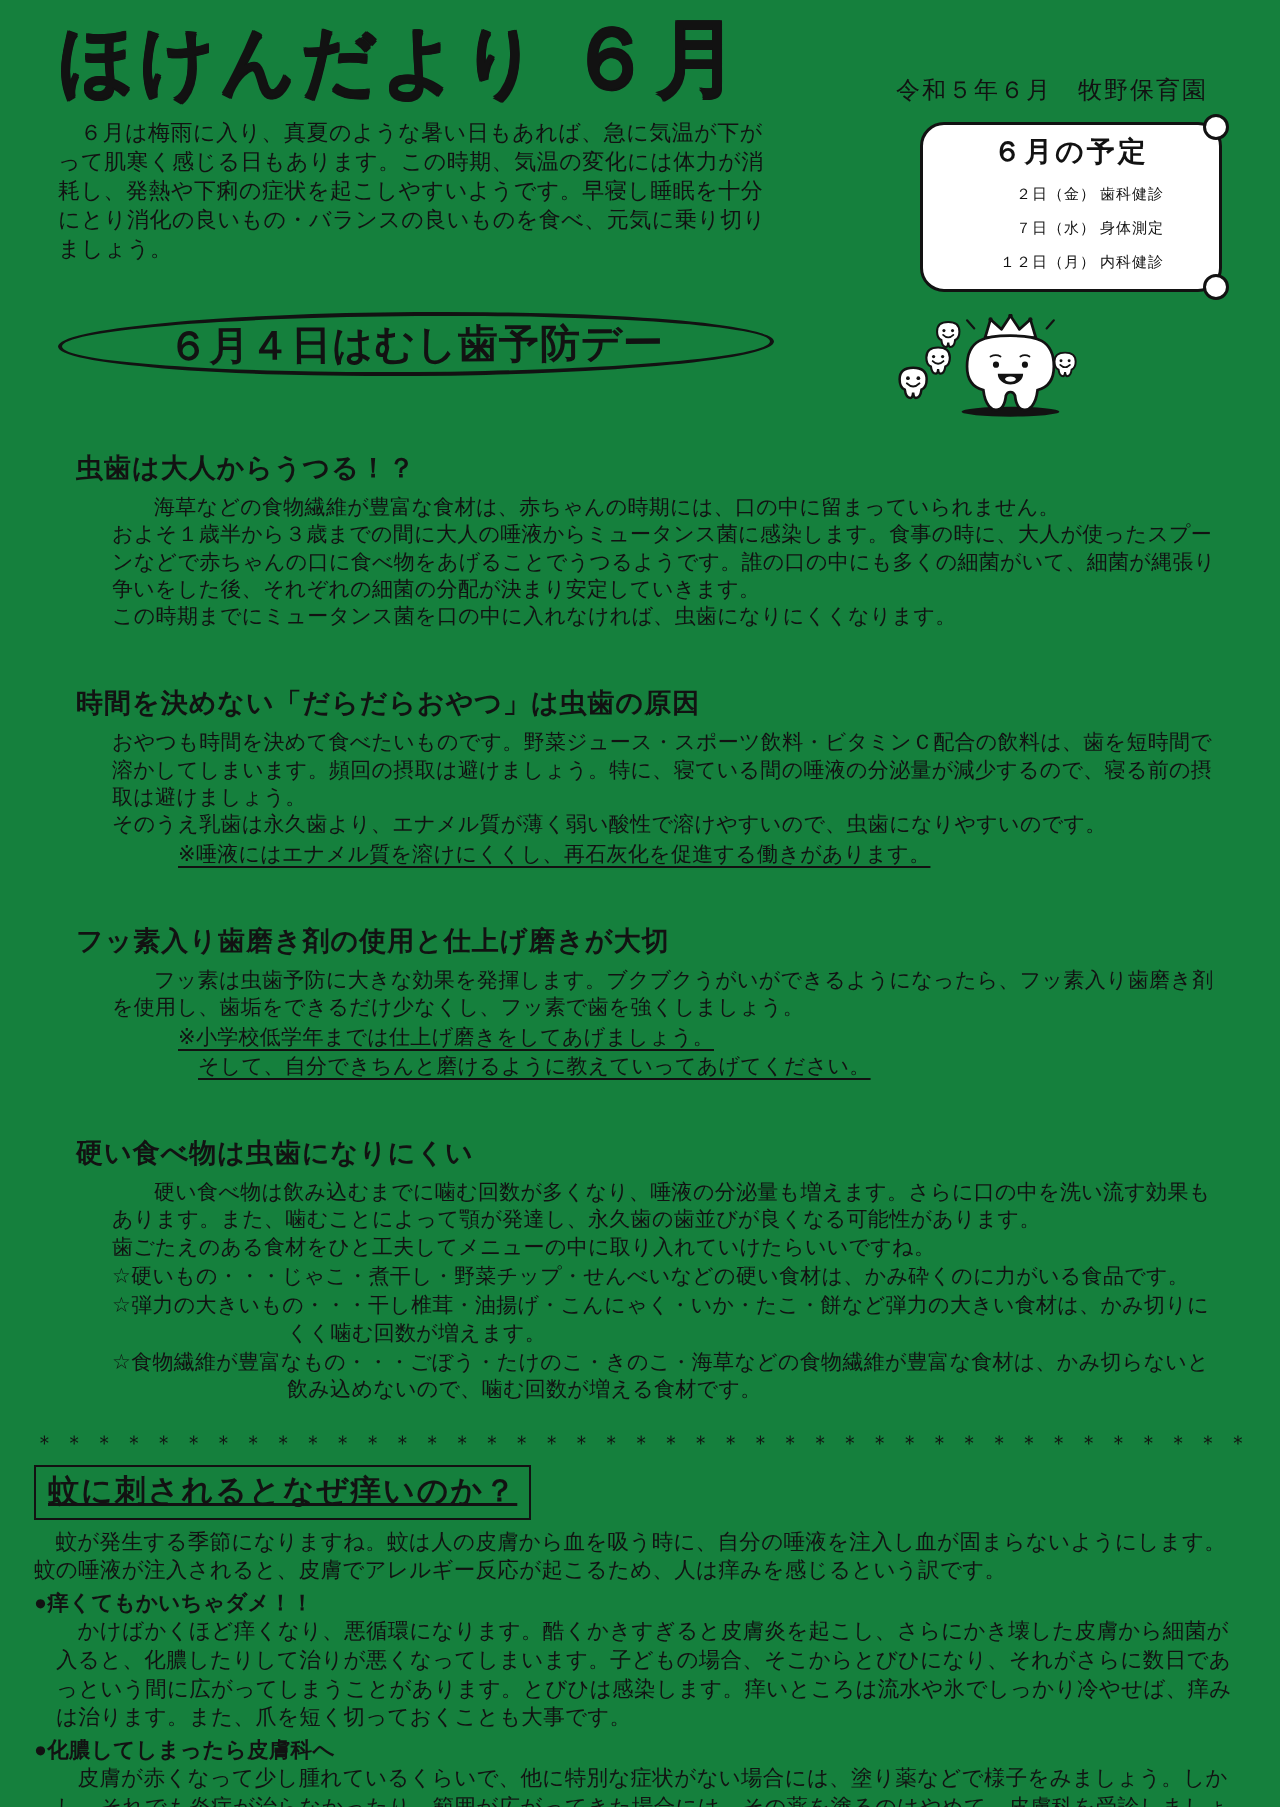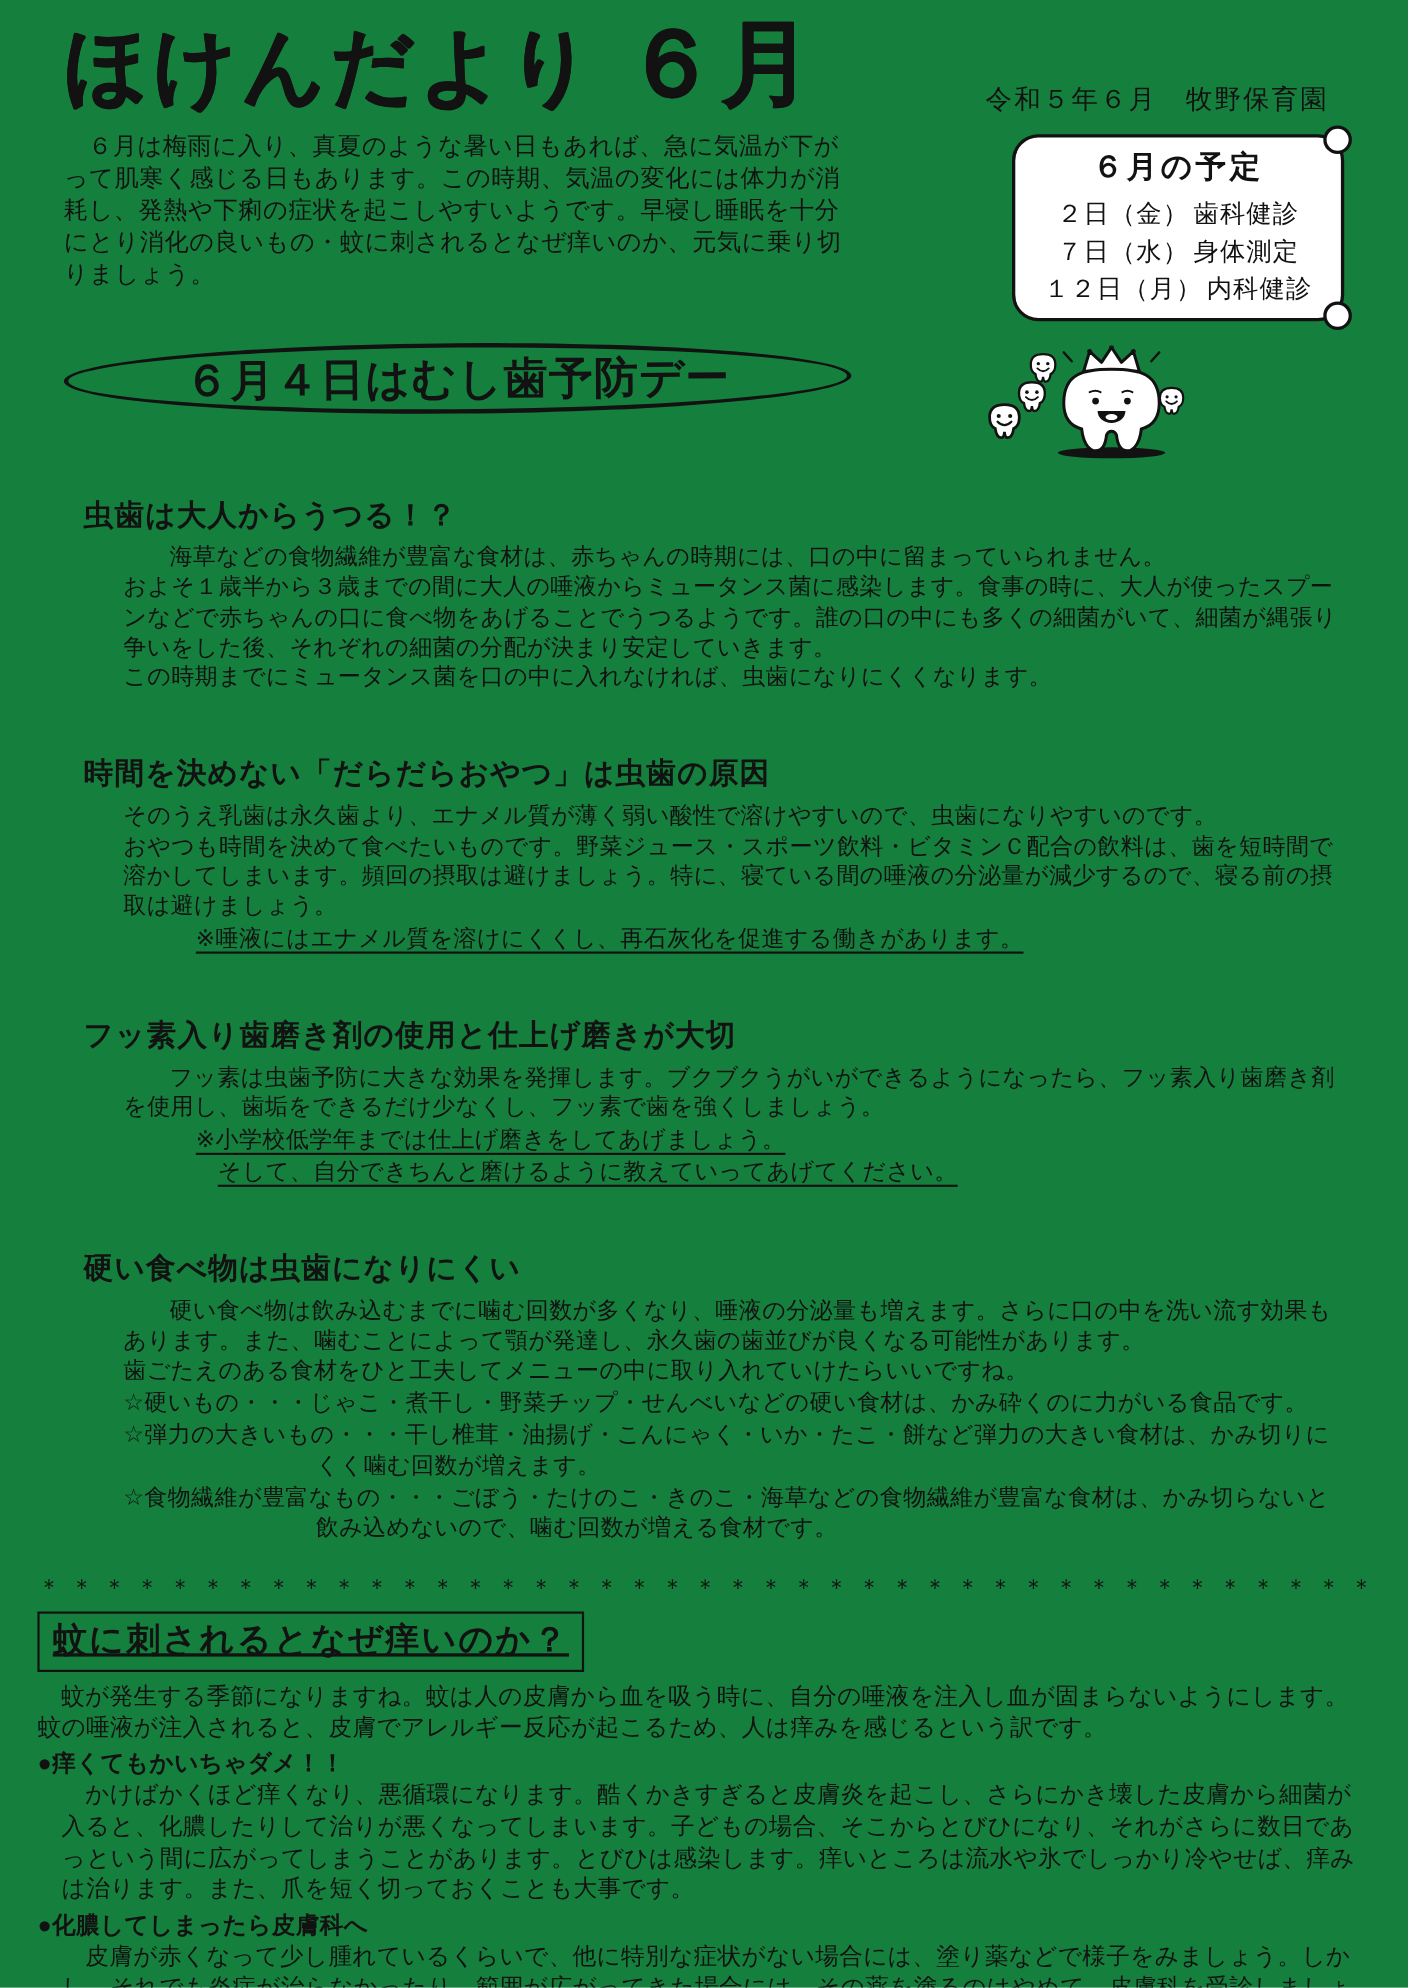--- a/index.html
+++ b/index.html
@@ -33,21 +33,21 @@
     border:3px solid #121212; border-radius:24px; padding:8px 10px 10px;
     background:#fff;
   }
   .curl {
     position:absolute; width:26px; height:26px; border:3px solid #121212;
     border-radius:50%; background:#fff;
   }
   .curl-top { right:-10px; top:-11px; }
   .curl-bottom { right:-10px; bottom:-11px; }
   .schedule-title { text-align:center; font-size:28px; font-weight:700; letter-spacing:3px; margin-bottom:6px; }
-  .sched-row { display:flex; justify-content:center; font-size:23px; line-height:34px; letter-spacing:1px; }
+  .sched-row { display:flex; justify-content:center; font-size:15px; line-height:34px; letter-spacing:1px; }
   .sched-row .d { min-width:118px; text-align:right; }
   .sched-row .e { margin-left:4px; }
 
   
   .banner-row { display:flex; align-items:flex-start; margin-top:20px; height:112px; }
   .banner {
     width:716px; height:64px; border:4px solid #121212; border-radius:50%;
     display:flex; align-items:center; justify-content:center;
     font-size:40px; font-weight:700; letter-spacing:1px; white-space:nowrap;
     transform:rotate(-0.4deg);
@@ -83,21 +83,21 @@
 <body>
 
 <div class="page">
 
   <div class="masthead">
     <div class="nl-title"><span>ほけんだより</span><span class="month">６月</span></div>
     <div class="issue-line">令和５年６月　牧野保育園</div>
   </div>
 
   <div class="top-row">
-    <p class="intro-text">６月は梅雨に入り、真夏のような暑い日もあれば、急に気温が下がって肌寒く感じる日もあります。この時期、気温の変化には体力が消耗し、発熱や下痢の症状を起こしやすいようです。早寝し睡眠を十分にとり消化の良いもの・蚊に刺されるとなぜ痒いのか、元気に乗り切りましょう。</p>
+    <p class="intro-text">６月は梅雨に入り、真夏のような暑い日もあれば、急に気温が下がって肌寒く感じる日もあります。この時期、気温の変化には体力が消耗し、発熱や下痢の症状を起こしやすいようです。早寝し睡眠を十分にとり消化の良いもの・バランスの良いものを食べ、元気に乗り切りましょう。</p>
 
     <div class="schedule">
       <span class="curl curl-top"></span>
       <span class="curl curl-bottom"></span>
       <div class="schedule-title">６月の予定</div>
       <div class="sched-row">
         <span class="d">２日（金）</span>
         <span class="e">歯科健診</span>
       </div>
       <div class="sched-row">
@@ -155,22 +155,22 @@
     <div class="section-body">
       <p class="ind">海草などの食物繊維が豊富な食材は、赤ちゃんの時期には、口の中に留まっていられません。</p>
       <p>およそ１歳半から３歳までの間に大人の唾液からミュータンス菌に感染します。食事の時に、大人が使ったスプーンなどで赤ちゃんの口に食べ物をあげることでうつるようです。誰の口の中にも多くの細菌がいて、細菌が縄張り争いをした後、それぞれの細菌の分配が決まり安定していきます。</p>
       <p>この時期までにミュータンス菌を口の中に入れなければ、虫歯になりにくくなります。</p>
     </div>
   </div>
 
   <div class="section">
     <div class="section-heading">時間を決めない「だらだらおやつ」は虫歯の原因</div>
     <div class="section-body">
+      <p>おやつも時間を決めて食べたいものです。野菜ジュース・スポーツ飲料・ビタミンＣ配合の飲料は、歯を短時間で溶かしてしまいます。頻回の摂取は避けましょう。特に、寝ている間の唾液の分泌量が減少するので、寝る前の摂取は避けましょう。</p>
       <p>そのうえ乳歯は永久歯より、エナメル質が薄く弱い酸性で溶けやすいので、虫歯になりやすいのです。</p>
-      <p>おやつも時間を決めて食べたいものです。野菜ジュース・スポーツ飲料・ビタミンＣ配合の飲料は、歯を短時間で溶かしてしまいます。頻回の摂取は避けましょう。特に、寝ている間の唾液の分泌量が減少するので、寝る前の摂取は避けましょう。</p>
       <p class="note">※唾液にはエナメル質を溶けにくくし、再石灰化を促進する働きがあります。</p>
     </div>
   </div>
 
   <div class="section">
     <div class="section-heading">フッ素入り歯磨き剤の使用と仕上げ磨きが大切</div>
     <div class="section-body">
       <p class="ind">フッ素は虫歯予防に大きな効果を発揮します。ブクブクうがいができるようになったら、フッ素入り歯磨き剤を使用し、歯垢をできるだけ少なくし、フッ素で歯を強くしましょう。</p>
       <p class="note">※小学校低学年までは仕上げ磨きをしてあげましょう。</p>
       <p class="note note2">そして、自分できちんと磨けるように教えていってあげてください。</p>

